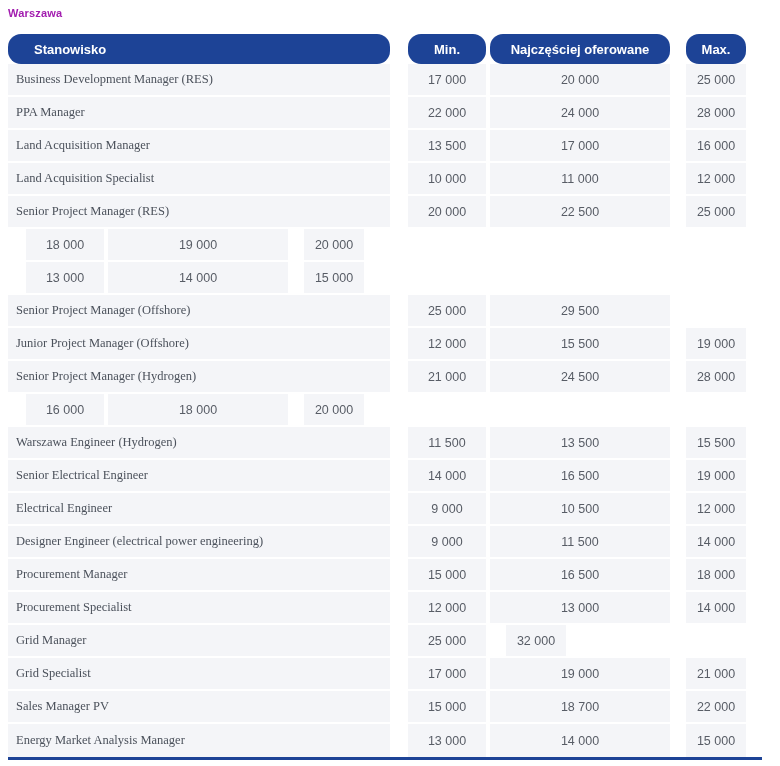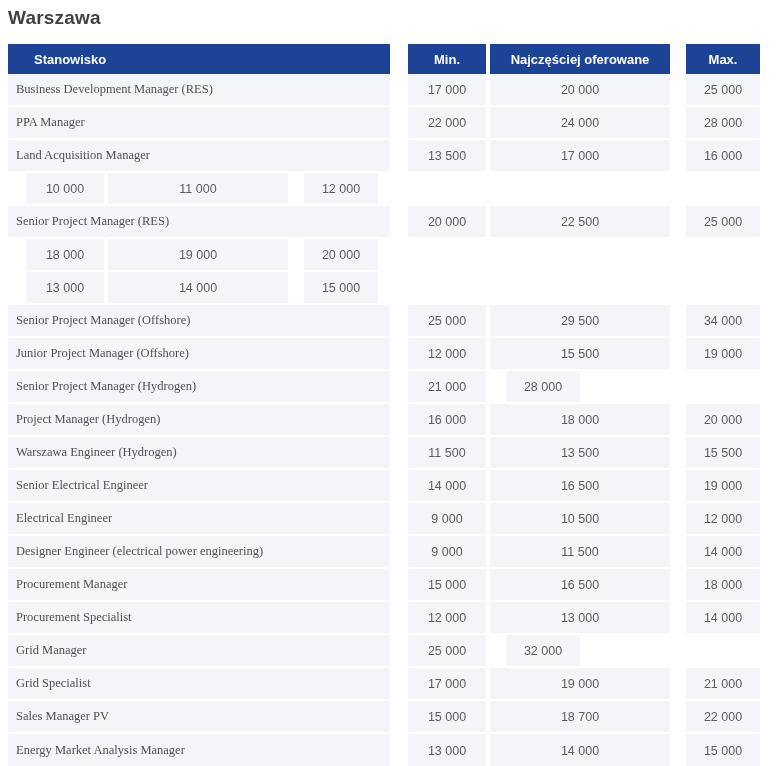--- a/index.html
+++ b/index.html
@@ -6,48 +6,49 @@
   html, body { background: #ffffff; }
   body {
     width: 780px; height: 766px;
     font-family: "Liberation Sans", sans-serif;
     overflow: hidden;
   }
   .page { position: relative; width: 780px; height: 766px; background: #ffffff; }
 
   .page-title {
     margin: 7px 0 0 8px;
-    font-size: 19px;
+    font-size: 11px;
     font-weight: bold;
-    color: #404040;
+    color: #a21caf;
     letter-spacing: 0.2px;
   }
 
   .salary-table { margin: 15px 0 0 8px; width: 754px; }
 
   .row { display: flex; }
 
   
   .col-position { width: 382px; }
   .gap-a { width: 18px; }
   .col-min { width: 78px; }
   .gap-b { width: 4px; }
   .col-typical { width: 180px; }
   .gap-c { width: 16px; }
-  .col-max { width: 74px; }
+  .col-max { width: 60px; }
 
   .header-row .cell {
     background: #1d4396;
     color: #ffffff;
     font-weight: bold;
     font-size: 13px;
     height: 30px;
     display: flex;
     align-items: center;
     justify-content: center;
+    border-radius: 13px;
   }
   .header-row .col-position {
     justify-content: flex-start;
     padding-left: 26px;
   }
 
   .body-row .cell {
     background: #f4f5f8;
     height: 33px;
     border-bottom: 2px solid #ffffff;
@@ -117,20 +118,21 @@
     <div class="cell col-position">Land Acquisition Manager</div>
     <div class="gap gap-a"></div>
     <div class="cell col-min">13 500</div>
     <div class="gap gap-b"></div>
     <div class="cell col-typical">17 000</div>
     <div class="gap gap-c"></div>
     <div class="cell col-max">16 000</div>
   </div>
 
   <div class="row body-row">
+    <div class="cell col-position">Land Acquisition Specialist</div>
     <div class="gap gap-a"></div>
     <div class="cell col-min">10 000</div>
     <div class="gap gap-b"></div>
     <div class="cell col-typical">11 000</div>
     <div class="gap gap-c"></div>
     <div class="cell col-max">12 000</div>
   </div>
 
   <div class="row body-row">
     <div class="cell col-position">Senior Project Manager (RES)</div>
@@ -160,44 +162,43 @@
     <div class="cell col-max">15 000</div>
   </div>
 
   <div class="row body-row">
     <div class="cell col-position">Senior Project Manager (Offshore)</div>
     <div class="gap gap-a"></div>
     <div class="cell col-min">25 000</div>
     <div class="gap gap-b"></div>
     <div class="cell col-typical">29 500</div>
     <div class="gap gap-c"></div>
-    <div class="cell col-max">34 000</div>
   </div>
 
   <div class="row body-row">
     <div class="cell col-position">Junior Project Manager (Offshore)</div>
     <div class="gap gap-a"></div>
     <div class="cell col-min">12 000</div>
     <div class="gap gap-b"></div>
     <div class="cell col-typical">15 500</div>
     <div class="gap gap-c"></div>
     <div class="cell col-max">19 000</div>
   </div>
 
   <div class="row body-row">
     <div class="cell col-position">Senior Project Manager (Hydrogen)</div>
     <div class="gap gap-a"></div>
     <div class="cell col-min">21 000</div>
     <div class="gap gap-b"></div>
+    <div class="cell col-typical">24 500</div>
     <div class="gap gap-c"></div>
     <div class="cell col-max">28 000</div>
   </div>
 
   <div class="row body-row">
-    <div class="cell col-position">Project Manager (Hydrogen)</div>
     <div class="gap gap-a"></div>
     <div class="cell col-min">16 000</div>
     <div class="gap gap-b"></div>
     <div class="cell col-typical">18 000</div>
     <div class="gap gap-c"></div>
     <div class="cell col-max">20 000</div>
   </div>
 
   <div class="row body-row">
     <div class="cell col-position">Warszawa Engineer (Hydrogen)</div>

